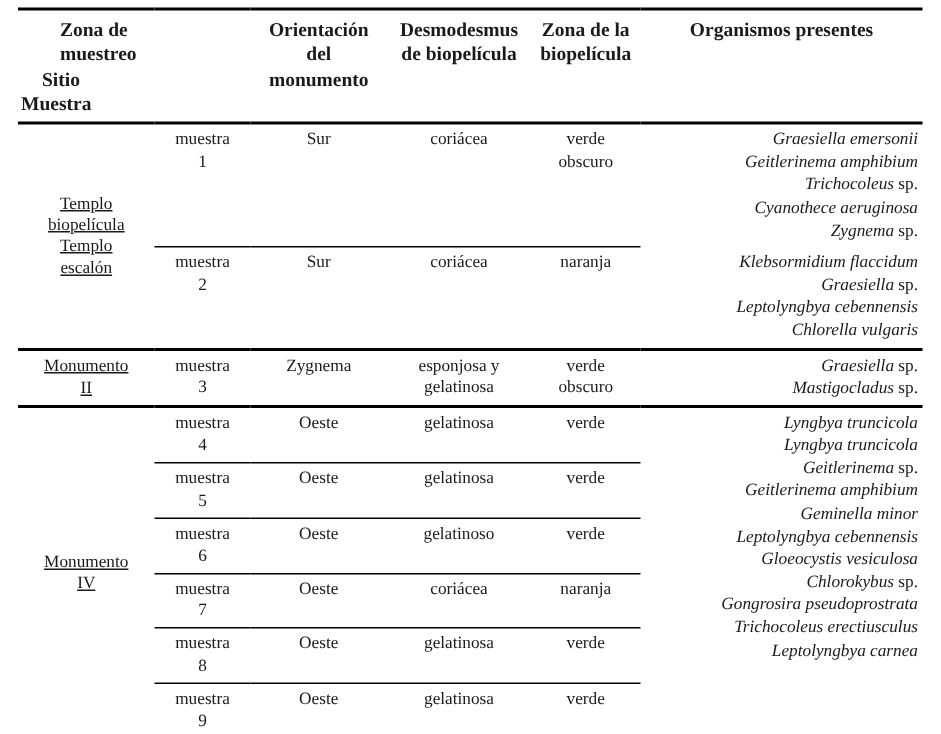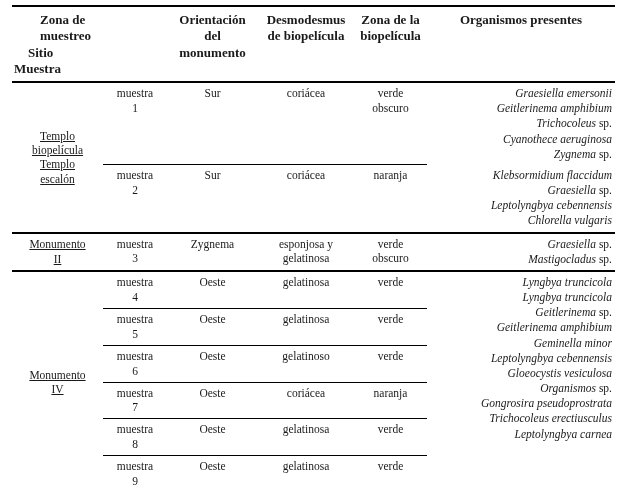--- a/index.html
+++ b/index.html
@@ -175,21 +175,21 @@
           <td class="">gelatinosa</td>
           <td class="">verde</td>
           <td class="org" rowspan="6">
             <span class="org-line"><i>Lyngbya truncicola</i></span>
             <span class="org-line"><i>Lyngbya truncicola</i></span>
             <span class="org-line"><i>Geitlerinema</i> <span class="sp">sp.</span></span>
             <span class="org-line"><i>Geitlerinema amphibium</i></span>
             <span class="org-line"><i>Geminella minor</i></span>
             <span class="org-line"><i>Leptolyngbya cebennensis</i></span>
             <span class="org-line"><i>Gloeocystis vesiculosa</i></span>
-            <span class="org-line"><i>Organismos</i> <span class="sp">sp.</span></span>
+            <span class="org-line"><i>Chlorokybus</i> <span class="sp">sp.</span></span>
             <span class="org-line"><i>Gongrosira pseudoprostrata</i></span>
             <span class="org-line"><i>Trichocoleus erectiusculus</i></span>
             <span class="org-line"><i>Leptolyngbya carnea</i></span>
           </td>
         </tr>
         <tr class="sample-div">
           <td class="muestra part"><span>muestra</span><span class="num">5</span></td>
           <td class="part">Oeste</td>
           <td class="part">gelatinosa</td>
           <td class="part">verde</td>

